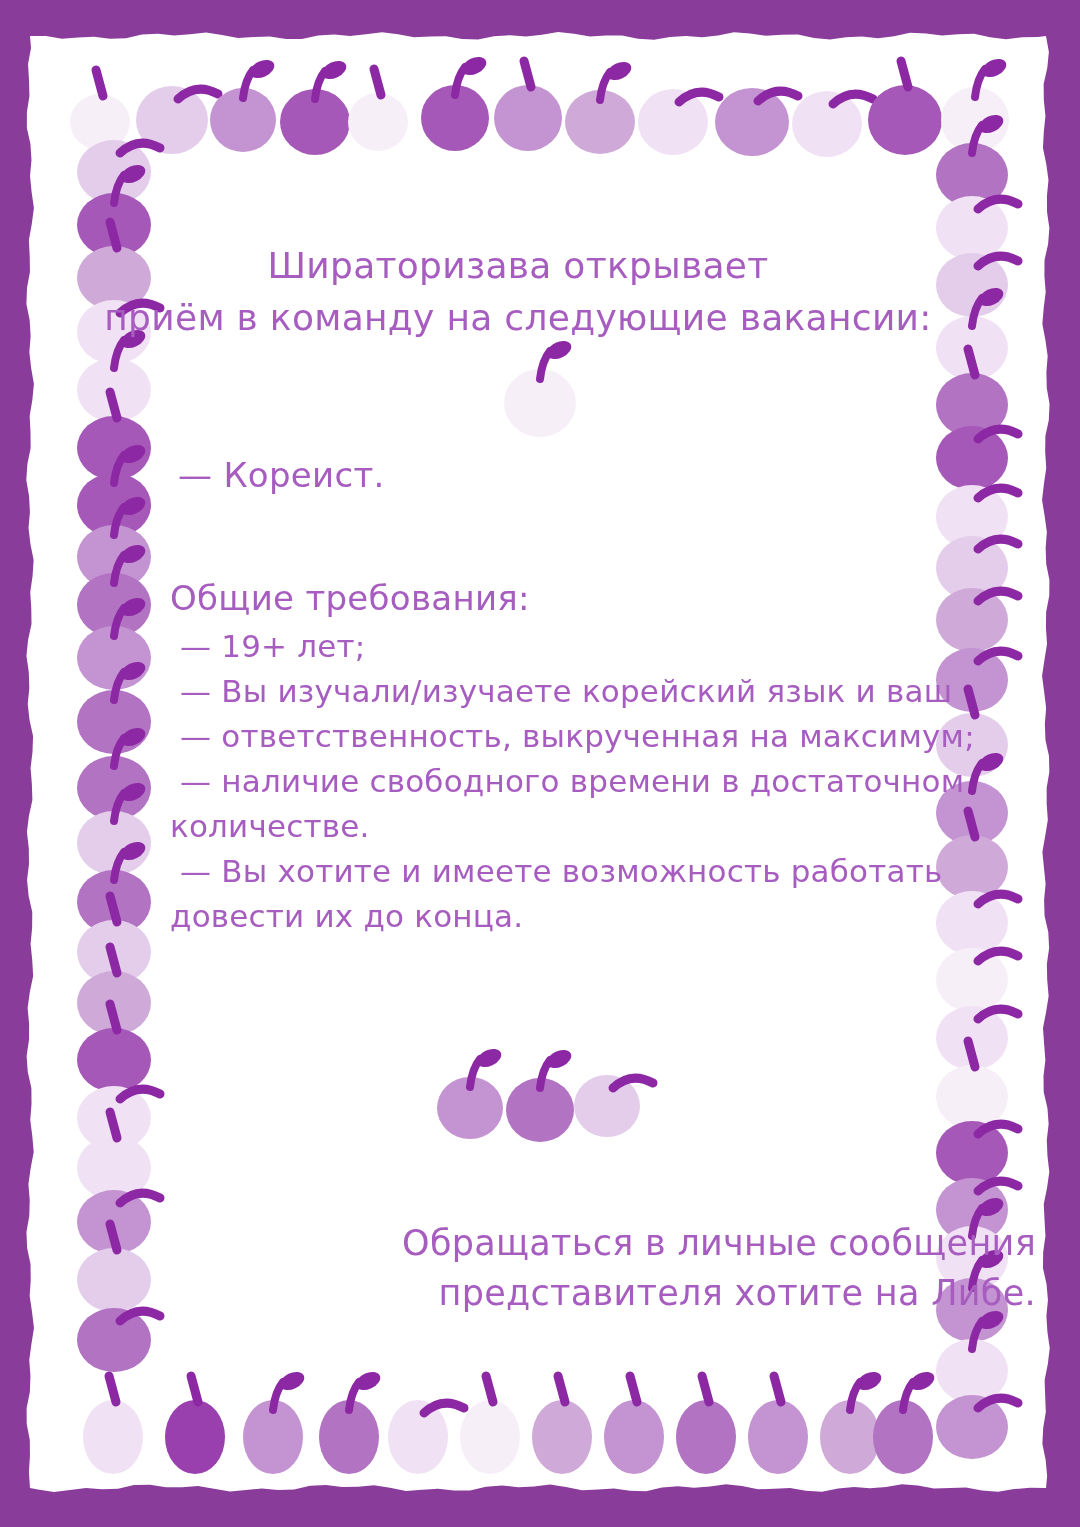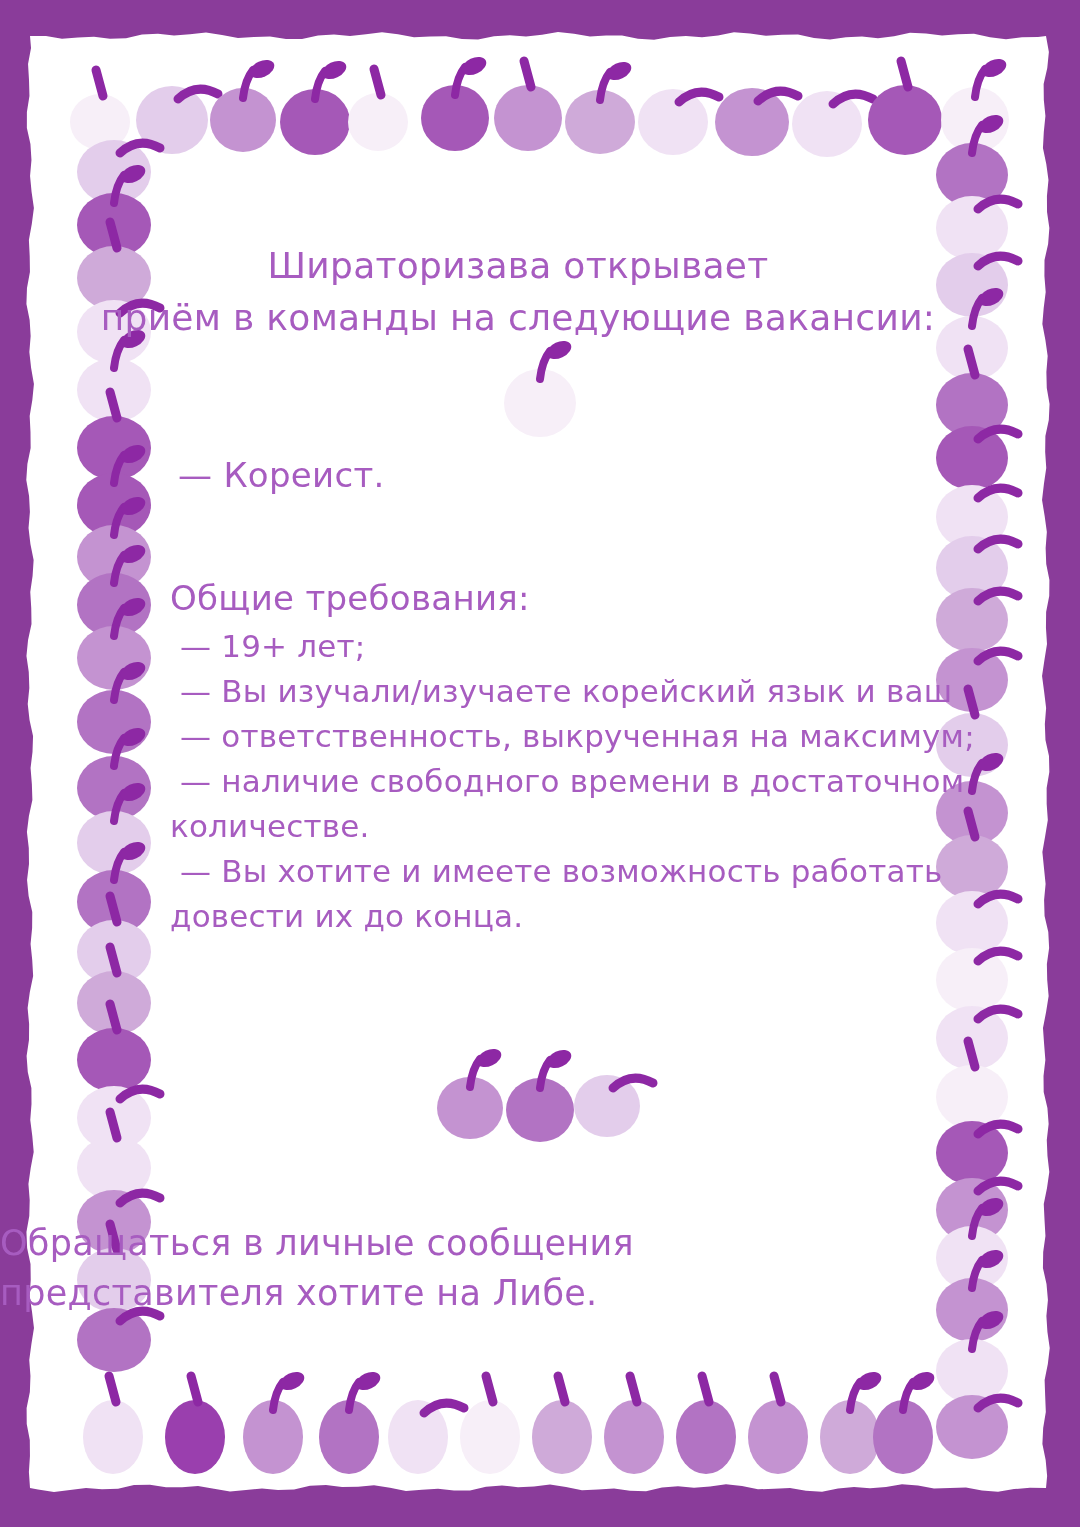--- a/index.html
+++ b/index.html
@@ -27,21 +27,21 @@
     font-size:34px;white-space:nowrap;letter-spacing:.3px;
   }
   .req-lines{
     position:absolute;top:624px;left:170px;width:800px;
     font-size:31px;line-height:45px;letter-spacing:.2px;
   }
   .req-line{white-space:nowrap;}
   .req-line.bullet{padding-left:10px;}
   .contact{
     position:absolute;top:1218px;left:0;right:0;
-    text-align:left;font-size:35px;line-height:50px;
+    text-align:right;font-size:35px;line-height:50px;
     letter-spacing:.3px;white-space:nowrap;
   }
 </style>
 </head>
 <body>
 
 <div class="poster" style="--frame: #8a3c9a; --text: #a75cc0;">
   <svg id="decor" viewBox="0 0 1080 1527" aria-hidden="true">
       <path d="M30,36L46,36L62,38.86014484553998L78,37.554760210942725L94,36.74423867335142L110,38.825805270589015L126,38.318634428011386L142,34.55480493278419L158,33.713683248271046L174,35.42194381815502L190,34.24818417195768L206,32.506743681578634L222,35.08780948762087L238,38.05984837195115L254,37.0756553050333L270,36.59144710394974L286,39.09433557991411L302,39.048213161357964L318,35.45605260656021L334,34.44088481927908L350,35.879920319533234L366,34.36962529535989L382,32.13083270951635L398,34.293895902453656L414,37.20539971090352L430,36.3904954622658L446,36.13744752069927L462,39.04636283372515L478,39.53771624168582L494,36.26543986509277L510,35.24650836691743L526,36.56137209211153L542,34.801352470323195L558,32.06652906255308L574,33.72000917311078L590,36.41703912446058L606,35.60417973014704L622,35.442473045738794L638,38.68042464211457L654,39.724212917804124L670,36.8764077861262L686,36.01051360270389L702,37.366403060948294L718,35.49163144220932L734,32.325018988570974L750,33.43715658096714L766,35.80539703862758L782,34.83582706337118L798,34.600805113139586L814,38.039358377020655L830,39.586849203491575L846,37.2103995986218L862,36.61891071284977L878,38.17751790003405L894,36.352426127154025L910,32.872700282543924L926,33.475686559124455L942,35.45602131025891L958,34.20210270559755L974,33.72759235832989L990,37.20432322795308L1006,39.14975621863508L1022,37.22783641044947L1038,36.97971350090296L1046,36L1048.8760619440118,52L1047.2716975399433,68L1043.6358777138073,84L1043.821058740222,100L1045.4174129757575,116L1043.8008876418767,132L1042.9427505886667,148L1046.2834630287919,164L1048.4786676495416,180L1046.933641332077,196L1047.0358148514367,212L1049.3588237211652,228L1048.1290598754879,244L1044.5110650873976,260L1044.4158918077842,276L1045.694243734223,292L1043.6975750424454,308L1042.354195488102,324L1045.3967953879,340L1047.6717194033695,356L1046.3765394409606,372L1046.77298380824,388L1049.5524781583779,404L1048.8126041931635,420L1045.3794531584244,436L1045.168002727778,452L1046.24670372868,468L1043.9159102225397,484L1042.042753029802,500L1044.6594404213533,516L1046.8457181763356,532L1045.6422315076823,548L1046.221865824532,564L1049.4238504994578,580L1049.234536858522,596L1046.1235200066046,612L1045.9633130166196,628L1046.9960708392393,644L1044.4346552124453,660L1042.0508579366974,676L1044.1655346025093,692L1046.119799346705,708L1044.8413961865115,724L1045.4537064258727,740L1048.9845654689398,756L1049.3434456577827,772L1046.643460846535,788L1046.6818170258412,804L1047.8357225956188,820L1045.1905444349454,836L1042.3766207558253,852L1043.9750794243519,868L1045.5987597170529,884L1044.0941986353416,900L1044.5703963351718,916L1048.2894314606579,932L1049.1314781346798,948L1046.8711395028147,964L1047.2143789875151,980L1048.6460506415376,996L1046.0871181485547,1012L1042.9740932892066,1028L1044.1055641244502,1044L1045.3583961032211,1060L1043.5134721214959,1076L1043.690230278134,1092L1047.4287857137724,1108L1048.6354282465968,1124L1046.779610385884,1140L1047.4780096590086,1156L1049.3111918937436,1172L1047.0081982837671,1188L1043.7596952577435,1204L1044.5295340487196,1220L1045.434900240149,1236L1043.1889247590418,1252L1042.9313711486534,1268L1046.5158710204948,1284L1047.9315793844542,1300L1046.3868792900116,1316L1047.427486040611,1332L1049.7352364649012,1348L1047.8341220405891,1364L1044.623903400256,1380L1045.1784447065077,1396L1045.8197931803456,1412L1043.17458015457,1428L1042.395332129801,1444L1045.6710093710587,1460L1047.1250249999748,1476L1046,1488L1030,1487.7533770614384L1014,1489.0616890771068L998,1491.8556455955415L982,1490.4584629306069L966,1487.4465682362086L950,1487.9522624880942L934,1488.4611076377314L918,1485.4812084625923L902,1484.1527868556336L886,1487.0047859031683L870,1488.3349604140126L854,1486.9734994679281L838,1488.4237729676865L822,1491.6520030318047L806,1490.8029007754526L790,1488.1137163770165L774,1488.7334693198138L758,1489.2706529263576L742,1486.0748064215506L726,1484.2336921131841L710,1486.602594935815L694,1487.6780028268838L678,1486.1623964692824L662,1487.5951423854356L646,1491.1488759227757L630,1490.8281610498675L614,1488.5334885112818L598,1489.4035126220908L582,1490.13634646524L566,1486.8813389654704L550,1484.6231044572564L534,1486.512709373391L518,1487.2518723155408L502,1485.4398584810478L486,1486.6840798988894L470,1490.4123851197064L454,1490.5394936766204L438,1488.6489840699667L422,1489.8593999493748L406,1490.937887238336L390,1487.797079297958L374,1485.2632757929603L358,1486.7395420068417L342,1487.121716116173L326,1484.913553222484L310,1485.810614081151L294,1489.540964526141L278,1489.9859250617342L262,1488.446216192692L246,1490.028117456568L230,1491.563579210824L214,1488.7031013461515L198,1486.061734840761L182,1487.2430411287073L166,1487.3109888151607L150,1484.6639575641468L134,1485.0897445487847L118,1488.6516018336695L102,1489.2533879976447L86,1487.9560644629018L70,1489.876855683913L54,1491.9259518755448L38,1489.4818977840425L30,1488L28.904224247924937,1472L29.944304967962786,1456L29.798163906971354,1440L26.733091738004294,1424L26.615369963758884,1408L29.86348492515587,1392L30.45269026843254,1376L29.24995231868289,1360L31.4176125171436,1344L33.97399332916355,1328L32.03379954462478,1312L29.670684027796263,1296L30.73662972110488,1280L30.5197366347992,1264L27.118631496679523,1248L26.447166719824235,1232L29.281341055191856,1216L29.704004620912958,1200L28.42985367832726,1184L30.70552955632682,1168L33.70028502916379,1152L32.29090050313045,1136L30.25204596698931,1120L31.50044604347197,1104L31.379098165712275,1088L27.774221679387885,1072L26.602253369238007,1056L28.980798883231646,1040L29.120049267119782,1024L27.614026404601862,1008L29.831194537048322,992L33.14204040403554,976L32.22653992641165,960L30.565490224056298,944L32.120055046325355,928L32.26004001959866,912L28.61594734898942,896L27.052806539735993,880L28.99782052935757,864L28.790311218195548,848L26.920467852747528,832L28.907986321616658,816L32.37590206078235,800L31.859016549342392,784L30.56603041328567,768L32.49982317619026,752L33.043000109265726,736L29.534057501974196,720L27.72996175046509,704L29.323681611531985,688L28.76851890474746,672L26.450406324581266,656L28.056232296340337,640L31.50722522032497,624L31.249014871238753,608L30.252806945513044,592L32.57757103034149,576L33.62177832197754,560L30.40830175851481,544L28.533453565770753,528L29.90620131312635,512L29.065116111393973,496L26.2741372302733,480L27.386393810066437,464L30.65534613552175,448L30.491103638704633,432L29.66920847201542,416L32.33328360231351,400L33.91838390448292,384L31.124735149205737,368L29.34564685503298,352L30.657050434900786,336L29.64578979715988,320L26.42118484260233,304L26.983631222106602,288L29.936895763301493,272L29.70049551182024,256L28.89680444511248,240L31.79192376948296,224L33.89393818816717,208L31.591640795843272,192L30.047996812152633,176L31.464115352370865,160L30.43625771054995,144L26.876165576343446,128L26.895907183610085,112L29.449492341251176,96L28.996919654665735,80L28.04393735227246,64L31.019955521858996,48Z" fill="#ffffff"></path>
       <g>
@@ -365,21 +365,21 @@
         <ellipse cx="559" cy="1059" rx="13" ry="8" fill="#8d28a4" transform="rotate(-25 559 1059)"></ellipse>
       </g>
       <g>
         <ellipse cx="607" cy="1106" rx="33" ry="31" fill="#e3cdeb"></ellipse>
         <path d="M613,1088 Q631,1071 653,1083" stroke="#8d28a4" stroke-width="9" stroke-linecap="round" fill="none"></path>
       </g>
     </svg>
   <div class="content">
     <div class="title">
       <div>Шираторизава открывает</div>
-      <div>приём в команды на следующие вакансии:</div>
+      <div>приём в команду на следующие вакансии:</div>
     </div>
     <div class="vacancy">— Кореист.</div>
     <div class="req-heading">Общие требования:</div>
     <div class="req-lines" id="req-lines">
         <div class="req-line bullet">— 19+ лет;</div>
         <div class="req-line bullet">— Вы изучали/изучаете корейский язык и ваш</div>
         <div class="req-line bullet">— ответственность, выкрученная на максимум;</div>
         <div class="req-line bullet">— наличие свободного времени в достаточном</div>
         <div class="req-line">количестве.</div>
         <div class="req-line bullet">— Вы хотите и имеете возможность работать</div>

